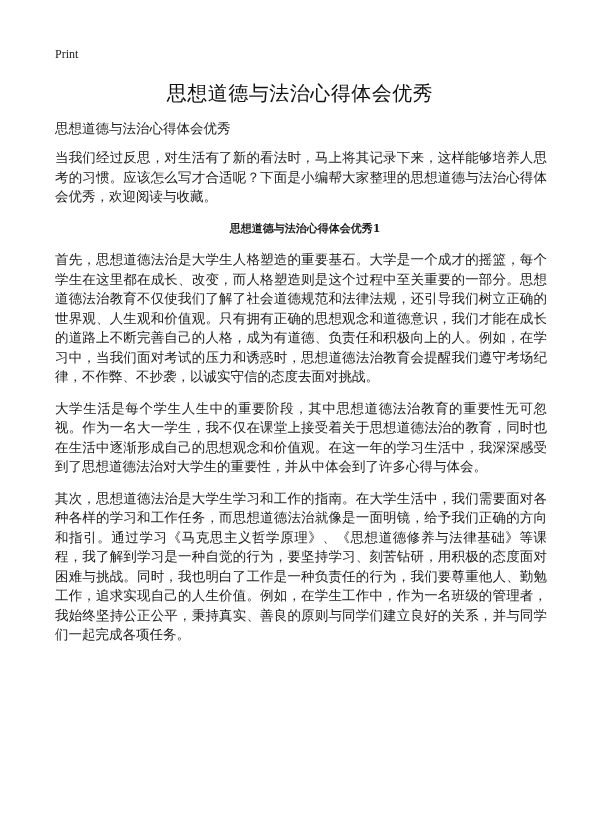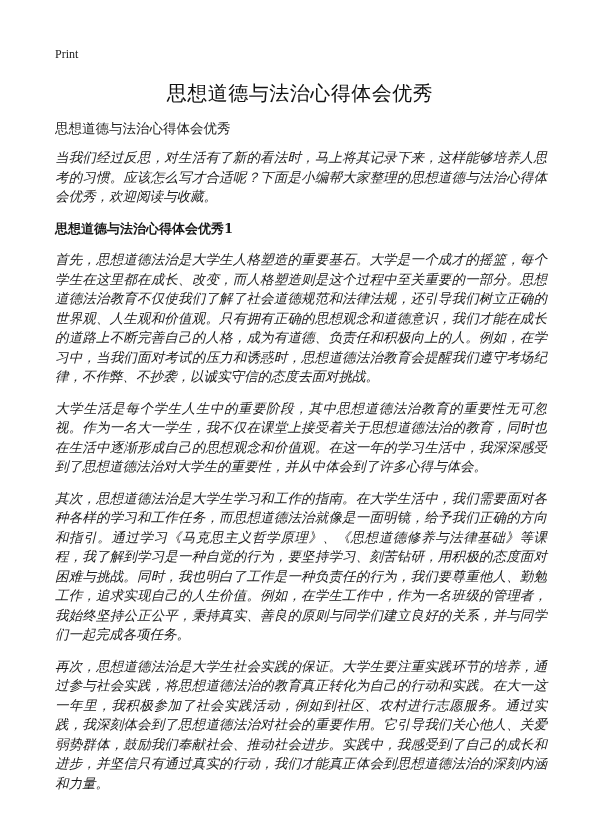--- a/index.html
+++ b/index.html
@@ -20,35 +20,35 @@
       letter-spacing: 0.5px;
     }
     .subtitle {
       position: absolute; left: 55px; top: 120px;
       font-size: 13.5px; color: #222;
     }
     .content {
       position: absolute; left: 55px; top: 148px; width: 500px;
       font-size: 13.5px; line-height: 19.5px; color: #1a1a1a;
     }
-    .content p { margin: 0 8px 12px 0; text-align: justify; word-break: break-all; font-style: italic; }
+    .content p { margin: 0 8px 12px 0; text-align: justify; word-break: break-all; }
     .content h3 {
-      margin: 0 0 12px 0; font-size: 13px; font-weight: bold;
+      margin: 0 0 12px 0; font-size: 11px; font-weight: bold;
       font-family: "DejaVu Serif", "Liberation Serif", serif;
       line-height: 19.5px;
+      text-align: center;
     }
   </style>
 </head>
 <body>
 
 <div class="page">
   <div class="print-label">Print</div>
   <div class="title">思想道德与法治心得体会优秀</div>
   <div class="subtitle">思想道德与法治心得体会优秀</div>
   <div class="content">
     <p>当我们经过反思，对生活有了新的看法时，马上将其记录下来，这样能够培养人思考的习惯。应该怎么写才合适呢？下面是小编帮大家整理的思想道德与法治心得体会优秀，欢迎阅读与收藏。</p>
     <h3>思想道德与法治心得体会优秀1</h3>
     <p>首先，思想道德法治是大学生人格塑造的重要基石。大学是一个成才的摇篮，每个学生在这里都在成长、改变，而人格塑造则是这个过程中至关重要的一部分。思想道德法治教育不仅使我们了解了社会道德规范和法律法规，还引导我们树立正确的世界观、人生观和价值观。只有拥有正确的思想观念和道德意识，我们才能在成长的道路上不断完善自己的人格，成为有道德、负责任和积极向上的人。例如，在学习中，当我们面对考试的压力和诱惑时，思想道德法治教育会提醒我们遵守考场纪律，不作弊、不抄袭，以诚实守信的态度去面对挑战。</p>
     <p>大学生活是每个学生人生中的重要阶段，其中思想道德法治教育的重要性无可忽视。作为一名大一学生，我不仅在课堂上接受着关于思想道德法治的教育，同时也在生活中逐渐形成自己的思想观念和价值观。在这一年的学习生活中，我深深感受到了思想道德法治对大学生的重要性，并从中体会到了许多心得与体会。</p>
     <p>其次，思想道德法治是大学生学习和工作的指南。在大学生活中，我们需要面对各种各样的学习和工作任务，而思想道德法治就像是一面明镜，给予我们正确的方向和指引。通过学习《马克思主义哲学原理》、《思想道德修养与法律基础》等课程，我了解到学习是一种自觉的行为，要坚持学习、刻苦钻研，用积极的态度面对困难与挑战。同时，我也明白了工作是一种负责任的行为，我们要尊重他人、勤勉工作，追求实现自己的人生价值。例如，在学生工作中，作为一名班级的管理者，我始终坚持公正公平，秉持真实、善良的原则与同学们建立良好的关系，并与同学们一起完成各项任务。</p>
-    <p>再次，思想道德法治是大学生社会实践的保证。大学生要注重实践环节的培养，通过参与社会实践，将思想道德法治的教育真正转化为自己的行动和实践。在大一这一年里，我积极参加了社会实践活动，例如到社区、农村进行志愿服务。通过实践，我深刻体会到了思想道德法治对社会的重要作用。它引导我们关心他人、关爱弱势群体，鼓励我们奉献社会、推动社会进步。实践中，我感受到了自己的成长和进步，并坚信只有通过真实的行动，我们才能真正体会到思想道德法治的深刻内涵和力量。</p>
   </div>
 </div>
 
 </body></html>

